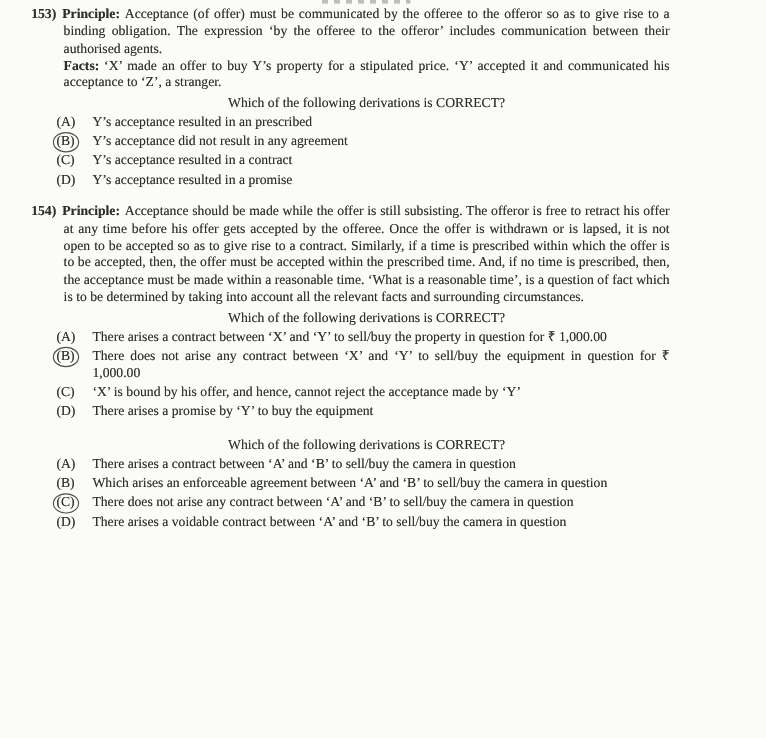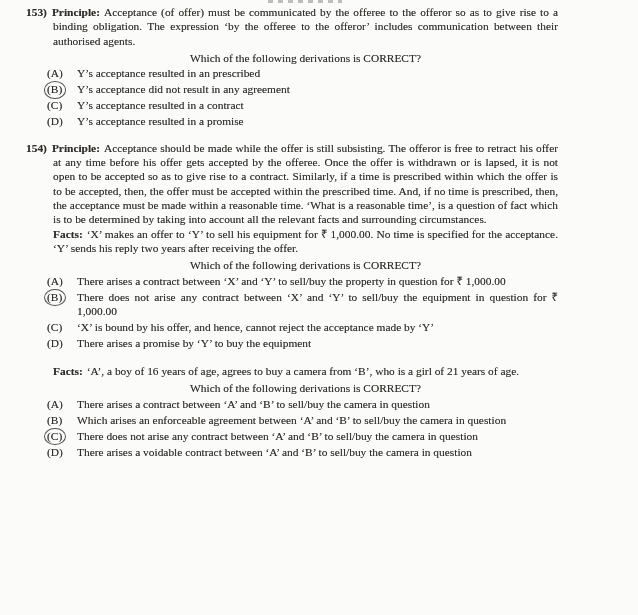--- a/index.html
+++ b/index.html
@@ -48,20 +48,23 @@
 </head>
 <body>
 
 <div class="page">
   <div class="edge-artifact"></div>
 
   <section class="q gap-md">
     <p class="para hang">
       <span class="qnum">153)</span><span class="blabel">Principle:</span><span>Acceptance (of offer) must be communicated by the offeree to the offeror so as to give rise to a binding obligation. The expression ‘by the offeree to the offeror’ includes communication between their authorised agents.</span>
     </p>
+    <p class="para indent">
+      <span class="blabel">Facts:</span><span>‘X’ made an offer to buy Y’s property for a stipulated price. ‘Y’ accepted it and communicated his acceptance to ‘Z’, a stranger.</span>
+    </p>
     <p class="para prompt">Which of the following derivations is CORRECT?</p>
     <div class="options">
       <div class="opt">
         <span class="letter"><span class="lt">(A)</span></span>
         <span class="otext">Y’s acceptance resulted in an prescribed</span>
       </div>
       <div class="opt">
         <span class="letter"><span class="lt circled">(B)</span></span>
         <span class="otext">Y’s acceptance did not result in any agreement</span>
       </div>
@@ -73,23 +76,20 @@
         <span class="letter"><span class="lt">(D)</span></span>
         <span class="otext">Y’s acceptance resulted in a promise</span>
       </div>
     </div>
   </section>
 
   <section class="q gap-lg">
     <p class="para hang">
       <span class="qnum">154)</span><span class="blabel">Principle:</span><span>Acceptance should be made while the offer is still subsisting. The offeror is free to retract his offer at any time before his offer gets accepted by the offeree. Once the offer is withdrawn or is lapsed, it is not open to be accepted so as to give rise to a contract. Similarly, if a time is prescribed within which the offer is to be accepted, then, the offer must be accepted within the prescribed time. And, if no time is prescribed, then, the acceptance must be made within a reasonable time. ‘What is a reasonable time’, is a question of fact which is to be determined by taking into account all the relevant facts and surrounding circumstances.</span>
     </p>
-    <p class="para indent">
-      <span class="blabel">Facts:</span><span>‘X’ makes an offer to ‘Y’ to sell his equipment for ₹ 1,000.00. No time is specified for the acceptance. ‘Y’ sends his reply two years after receiving the offer.</span>
-    </p>
     <p class="para prompt">Which of the following derivations is CORRECT?</p>
     <div class="options">
       <div class="opt">
         <span class="letter"><span class="lt">(A)</span></span>
         <span class="otext">There arises a contract between ‘X’ and ‘Y’ to sell/buy the property in question for ₹ 1,000.00</span>
       </div>
       <div class="opt">
         <span class="letter"><span class="lt circled">(B)</span></span>
         <span class="otext">There does not arise any contract between ‘X’ and ‘Y’ to sell/buy the equipment in question for ₹ 1,000.00</span>
       </div>
@@ -98,23 +98,20 @@
         <span class="otext">‘X’ is bound by his offer, and hence, cannot reject the acceptance made by ‘Y’</span>
       </div>
       <div class="opt">
         <span class="letter"><span class="lt">(D)</span></span>
         <span class="otext">There arises a promise by ‘Y’ to buy the equipment</span>
       </div>
     </div>
   </section>
 
   <section class="q">
-    <p class="para indent">
-      <span class="blabel">Facts:</span><span>‘A’, a boy of 16 years of age, agrees to buy a camera from ‘B’, who is a girl of 21 years of age.</span>
-    </p>
     <p class="para prompt">Which of the following derivations is CORRECT?</p>
     <div class="options">
       <div class="opt">
         <span class="letter"><span class="lt">(A)</span></span>
         <span class="otext">There arises a contract between ‘A’ and ‘B’ to sell/buy the camera in question</span>
       </div>
       <div class="opt">
         <span class="letter"><span class="lt">(B)</span></span>
         <span class="otext">Which arises an enforceable agreement between ‘A’ and ‘B’ to sell/buy the camera in question</span>
       </div>

